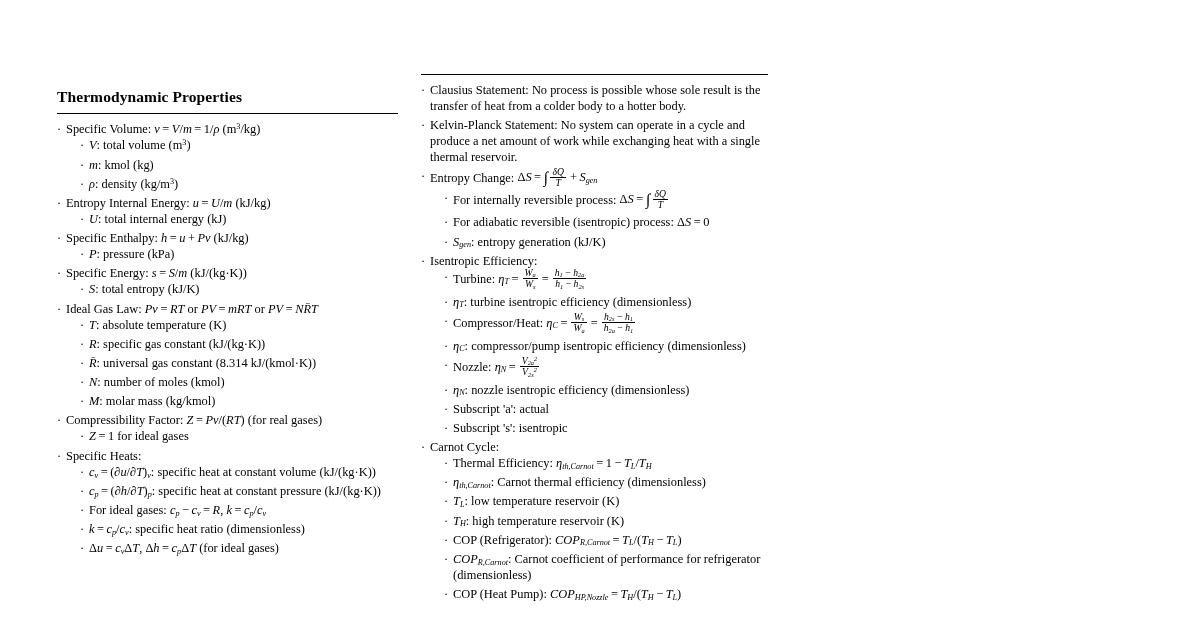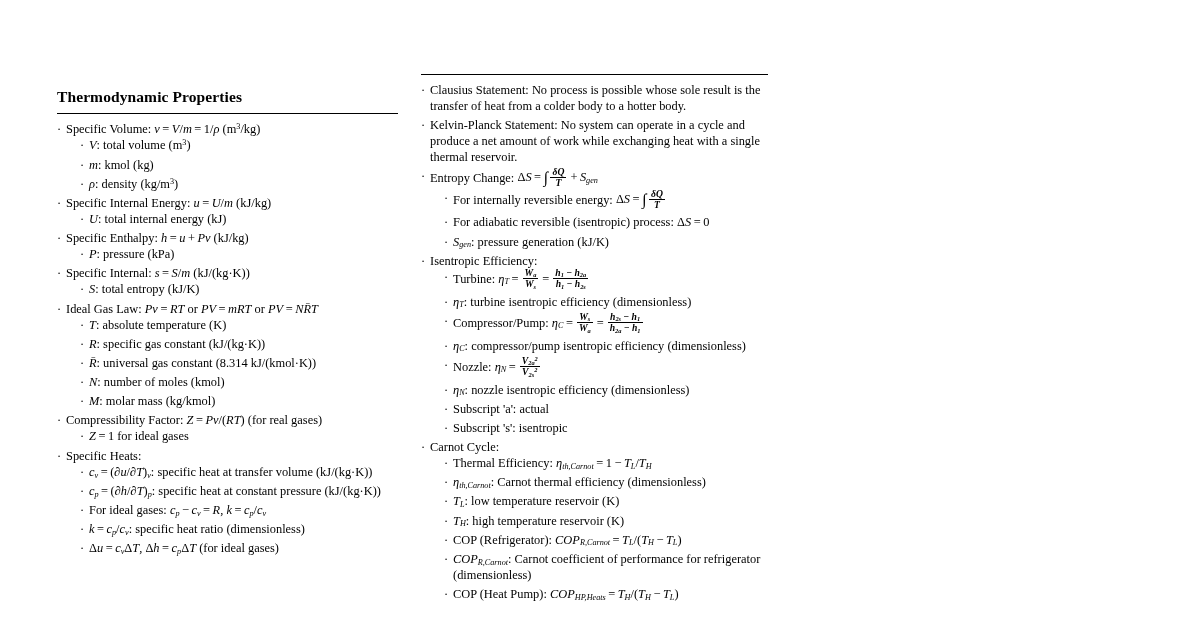--- a/index.html
+++ b/index.html
@@ -107,21 +107,20 @@
   
   .frac {
     display: inline-block;
     vertical-align: middle;
     text-align: center;
     font-size: 78%;
     line-height: 1.08;
     margin: 0 1.5px;
     position: relative;
     top: -0.08em;
-    font-weight: bold;
   }
   .frac > span { display: block; padding: 0 2px; }
   .frac > .den { border-top: 1px solid #000; }
 
   .unit { font-style: normal; }
 </style>
 </head>
 <body>
 
 <div class="page">
@@ -149,21 +148,21 @@
           </li>
           <li class="item">
             <span class="bullet">·</span>
             <span class="m">ρ</span><span>: density (kg/m<sup class="upsub">3</sup>)</span>
           </li>
         </ul>
       </li>
 
       <li class="item group">
         <span class="bullet">·</span>
-        <span class="lbl">Specific Internal Energy:</span>
+        <span class="lbl">Entropy Internal Energy:</span>
         <span class="m">u<span class="op">=</span>U<span class="rm">/</span>m</span>
         <span class="unit">(kJ/kg)</span>
         <ul class="lvl2">
           <li class="item">
             <span class="bullet">·</span>
             <span class="m">U</span><span>: total internal energy (kJ)</span>
           </li>
         </ul>
       </li>
 
@@ -175,21 +174,21 @@
         <ul class="lvl2">
           <li class="item">
             <span class="bullet">·</span>
             <span class="m">P</span><span>: pressure (kPa)</span>
           </li>
         </ul>
       </li>
 
       <li class="item group">
         <span class="bullet">·</span>
-        <span class="lbl">Specific Internal:</span>
+        <span class="lbl">Specific Energy:</span>
         <span class="m">s<span class="op">=</span>S<span class="rm">/</span>m</span>
         <span class="unit">(kJ/(kg·K))</span>
         <ul class="lvl2">
           <li class="item">
             <span class="bullet">·</span>
             <span class="m">S</span><span>: total entropy (kJ/K)</span>
           </li>
         </ul>
       </li>
 
@@ -237,21 +236,21 @@
           </li>
         </ul>
       </li>
 
       <li class="item group">
         <span class="bullet">·</span>
         <span class="lbl">Specific Heats:</span>
         <ul class="lvl2">
           <li class="item">
             <span class="bullet">·</span>
-            <span class="m">c<sub>v</sub><span class="op">=</span><span class="par">(</span>∂u<span class="rm">/</span>∂T<span class="par">)</span><sub>v</sub></span><span>: specific heat at transfer volume (kJ/(kg·K))</span>
+            <span class="m">c<sub>v</sub><span class="op">=</span><span class="par">(</span>∂u<span class="rm">/</span>∂T<span class="par">)</span><sub>v</sub></span><span>: specific heat at constant volume (kJ/(kg·K))</span>
           </li>
           <li class="item">
             <span class="bullet">·</span>
             <span class="m">c<sub>p</sub><span class="op">=</span><span class="par">(</span>∂h<span class="rm">/</span>∂T<span class="par">)</span><sub>p</sub></span><span>: specific heat at constant pressure (kJ/(kg·K))</span>
           </li>
           <li class="item">
             <span class="bullet">·</span>
             <span>For ideal gases: </span><span class="m">c<sub>p</sub><span class="op">−</span>c<sub>v</sub><span class="op">=</span>R</span><span>, </span><span class="m">k<span class="op">=</span>c<sub>p</sub><span class="rm">/</span>c<sub>v</sub></span>
           </li>
           <li class="item">
@@ -286,29 +285,29 @@
         <span>No system can operate in a cycle and produce a net amount of work while exchanging heat with a single thermal reservoir.</span>
       </li>
 
       <li class="item group">
         <span class="bullet">·</span>
         <span class="lbl">Entropy Change:</span>
         <span class="m"><span class="rm">Δ</span>S<span class="op">=</span><span class="intg">∫</span><span class="frac"><span class="num2">δQ</span><span class="den">T</span></span><span class="op">+</span>S<sub>gen</sub></span>
         <ul class="lvl2">
           <li class="item">
             <span class="bullet">·</span>
-            <span>For internally reversible energy: </span><span class="m"><span class="rm">Δ</span>S<span class="op">=</span><span class="intg">∫</span><span class="frac"><span>δQ</span><span class="den">T</span></span></span>
+            <span>For internally reversible process: </span><span class="m"><span class="rm">Δ</span>S<span class="op">=</span><span class="intg">∫</span><span class="frac"><span>δQ</span><span class="den">T</span></span></span>
           </li>
           <li class="item">
             <span class="bullet">·</span>
             <span>For adiabatic reversible (isentropic) process: </span><span class="m"><span class="rm">Δ</span>S<span class="op">=</span><span class="num">0</span></span>
           </li>
           <li class="item">
             <span class="bullet">·</span>
-            <span class="m">S<sub>gen</sub></span><span>: pressure generation (kJ/K)</span>
+            <span class="m">S<sub>gen</sub></span><span>: entropy generation (kJ/K)</span>
           </li>
         </ul>
       </li>
 
       <li class="item group">
         <span class="bullet">·</span>
         <span class="lbl">Isentropic Efficiency:</span>
         <ul class="lvl2">
 
           <li class="item tight">
@@ -316,21 +315,21 @@
             <span class="lbl">Turbine:</span>
             <span class="m">η<sub>T</sub><span class="op">=</span><span class="frac"><span>W<sub>a</sub></span><span class="den">W<sub>s</sub></span></span><span class="op">=</span><span class="frac"><span>h<sub>1</sub><span class="op">−</span>h<sub>2a</sub></span><span class="den">h<sub>1</sub><span class="op">−</span>h<sub>2s</sub></span></span></span>
           </li>
           <li class="item">
             <span class="bullet">·</span>
             <span class="m">η<sub>T</sub></span><span>: turbine isentropic efficiency (dimensionless)</span>
           </li>
 
           <li class="item tight">
             <span class="bullet">·</span>
-            <span class="lbl">Compressor/Pump:</span>
+            <span class="lbl">Compressor/Heat:</span>
             <span class="m">η<sub>C</sub><span class="op">=</span><span class="frac"><span>W<sub>s</sub></span><span class="den">W<sub>a</sub></span></span><span class="op">=</span><span class="frac"><span>h<sub>2s</sub><span class="op">−</span>h<sub>1</sub></span><span class="den">h<sub>2a</sub><span class="op">−</span>h<sub>1</sub></span></span></span>
           </li>
           <li class="item">
             <span class="bullet">·</span>
             <span class="m">η<sub>C</sub></span><span>: compressor/pump isentropic efficiency (dimensionless)</span>
           </li>
 
           <li class="item tight">
             <span class="bullet">·</span>
             <span class="lbl">Nozzle:</span>
@@ -378,21 +377,21 @@
             <span class="lbl">COP (Refrigerator):</span>
             <span class="m">COP<sub>R,Carnot</sub><span class="op">=</span>T<sub>L</sub><span class="rm">/</span><span class="par">(</span>T<sub>H</sub><span class="op">−</span>T<sub>L</sub><span class="par">)</span></span>
           </li>
           <li class="item tight">
             <span class="bullet">·</span>
             <span class="m">COP<sub>R,Carnot</sub></span><span>: Carnot coefficient of performance for refrigerator (dimensionless)</span>
           </li>
           <li class="item tight">
             <span class="bullet">·</span>
             <span class="lbl">COP (Heat Pump):</span>
-            <span class="m">COP<sub>HP,Heats</sub><span class="op">=</span>T<sub>H</sub><span class="rm">/</span><span class="par">(</span>T<sub>H</sub><span class="op">−</span>T<sub>L</sub><span class="par">)</span></span>
+            <span class="m">COP<sub>HP,Nozzle</sub><span class="op">=</span>T<sub>H</sub><span class="rm">/</span><span class="par">(</span>T<sub>H</sub><span class="op">−</span>T<sub>L</sub><span class="par">)</span></span>
           </li>
 
         </ul>
       </li>
 
     </ul>
   </div>
 
 </div>
 

